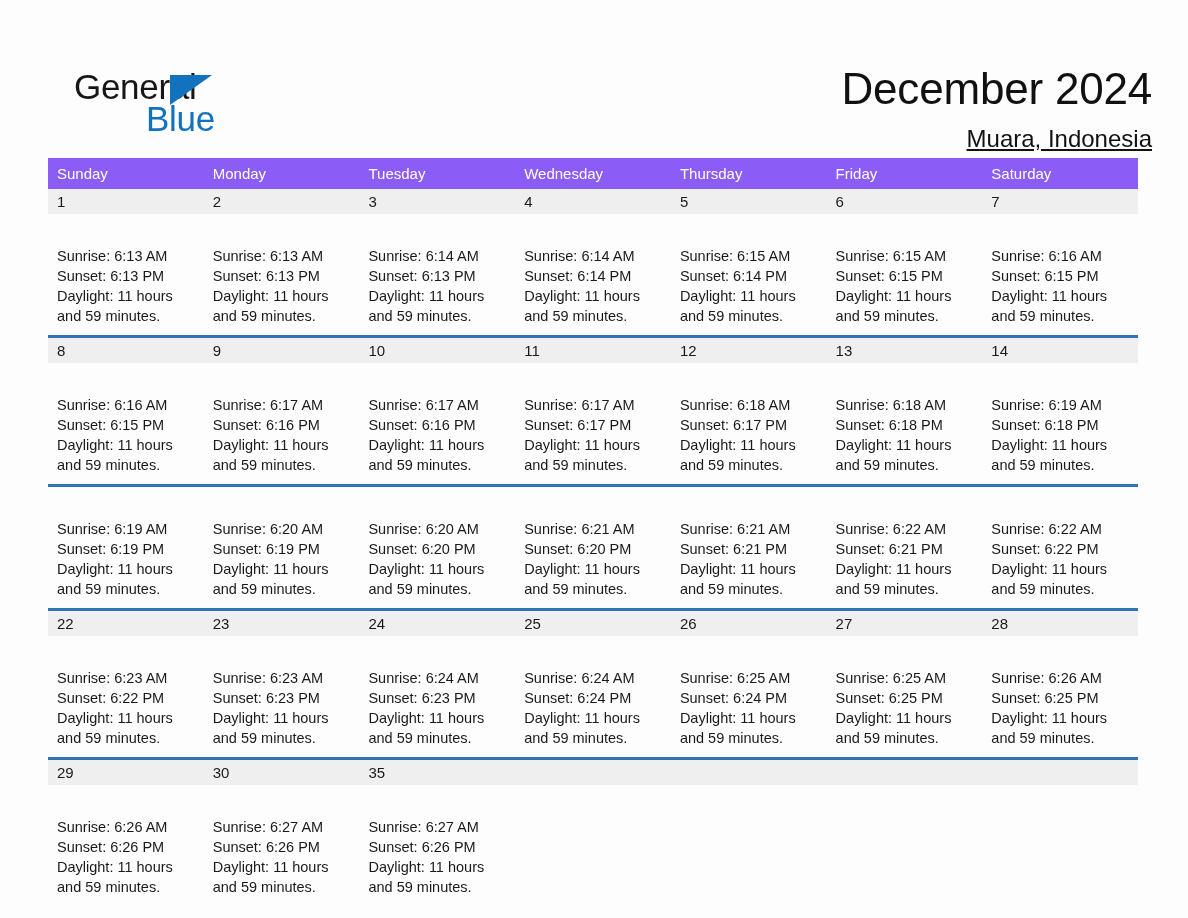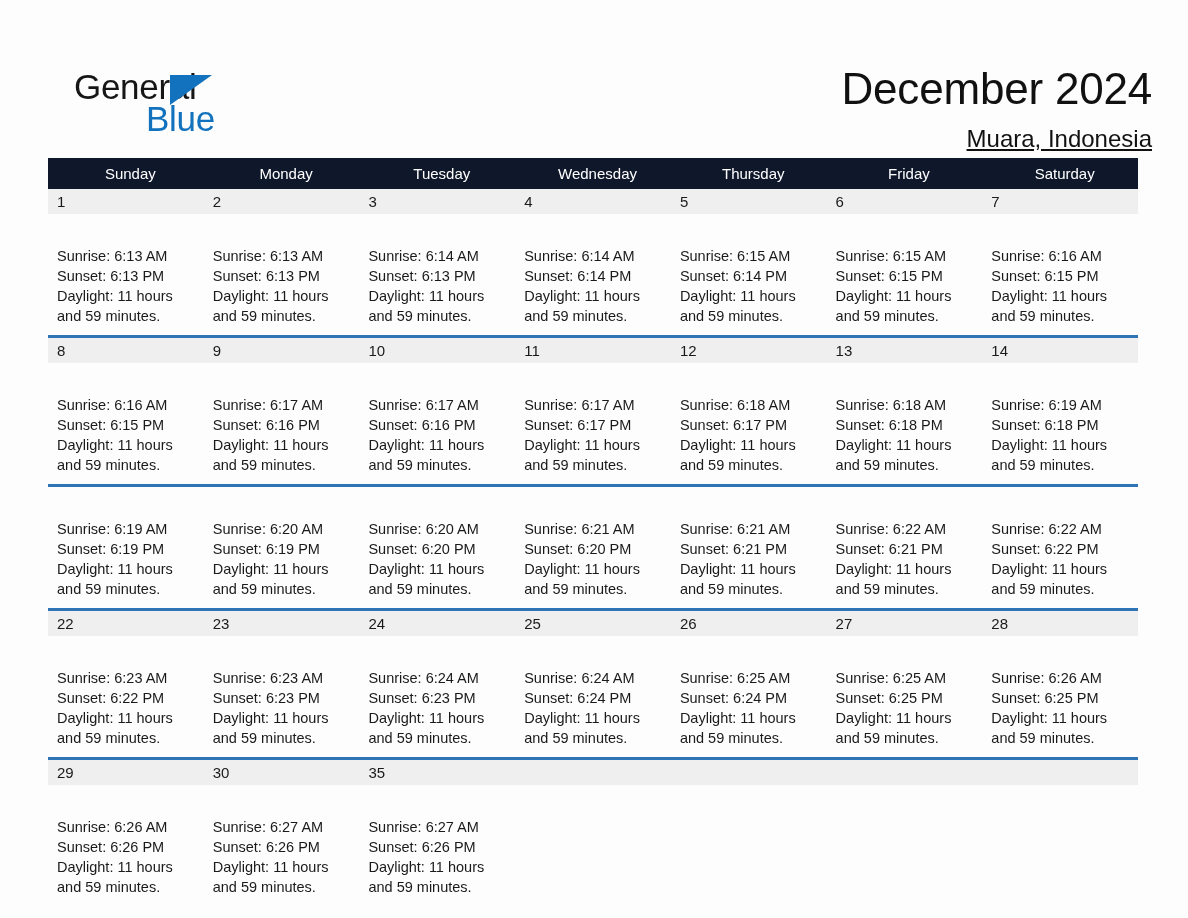--- a/index.html
+++ b/index.html
@@ -98,23 +98,22 @@
   .calendar {
     position: absolute;
     left: 48px;
     top: 158px;
     width: 1090px;
   }
 
   .cal-head {
     display: flex;
     width: 100%;
-    background: #0f172a;
+    background: #8b5cf6;
     height: 31px;
-    text-align: center;
   }
   .cal-head .hcell {
     flex: 1 1 0;
     box-sizing: border-box;
     padding-left: 9px;
     color: #ffffff;
     font-size: 15px;
     line-height: 31px;
     white-space: nowrap;
     overflow: hidden;

